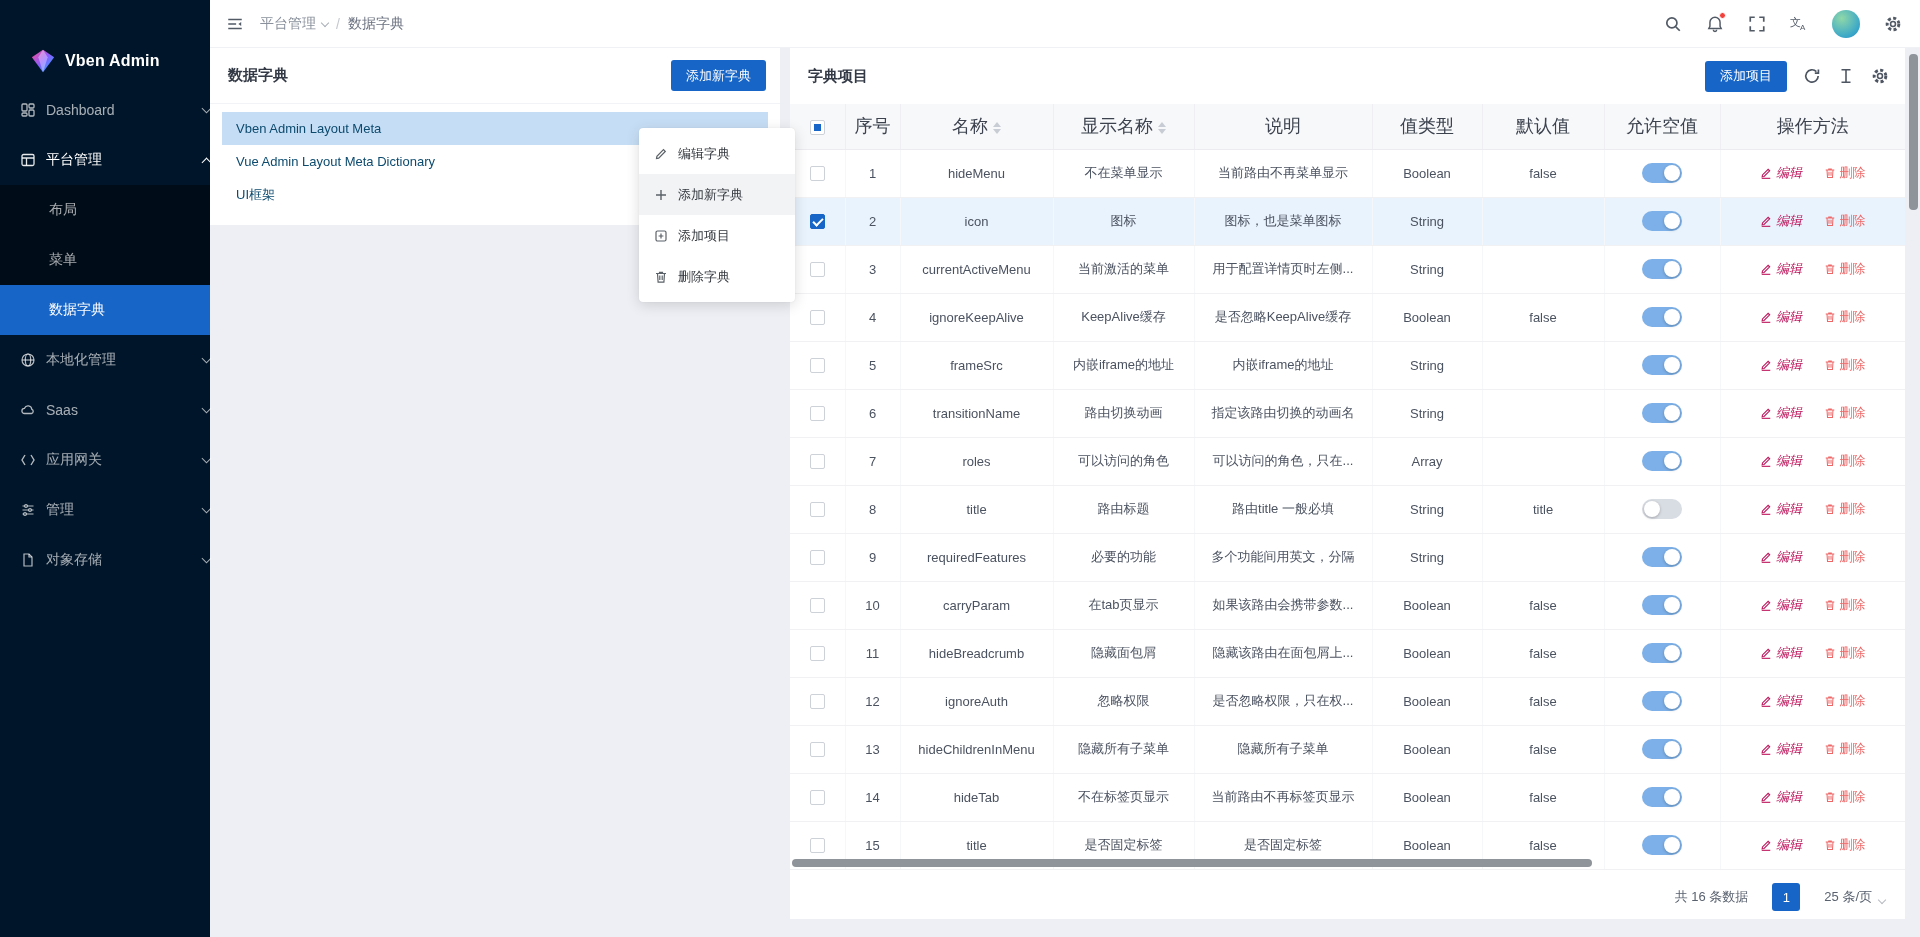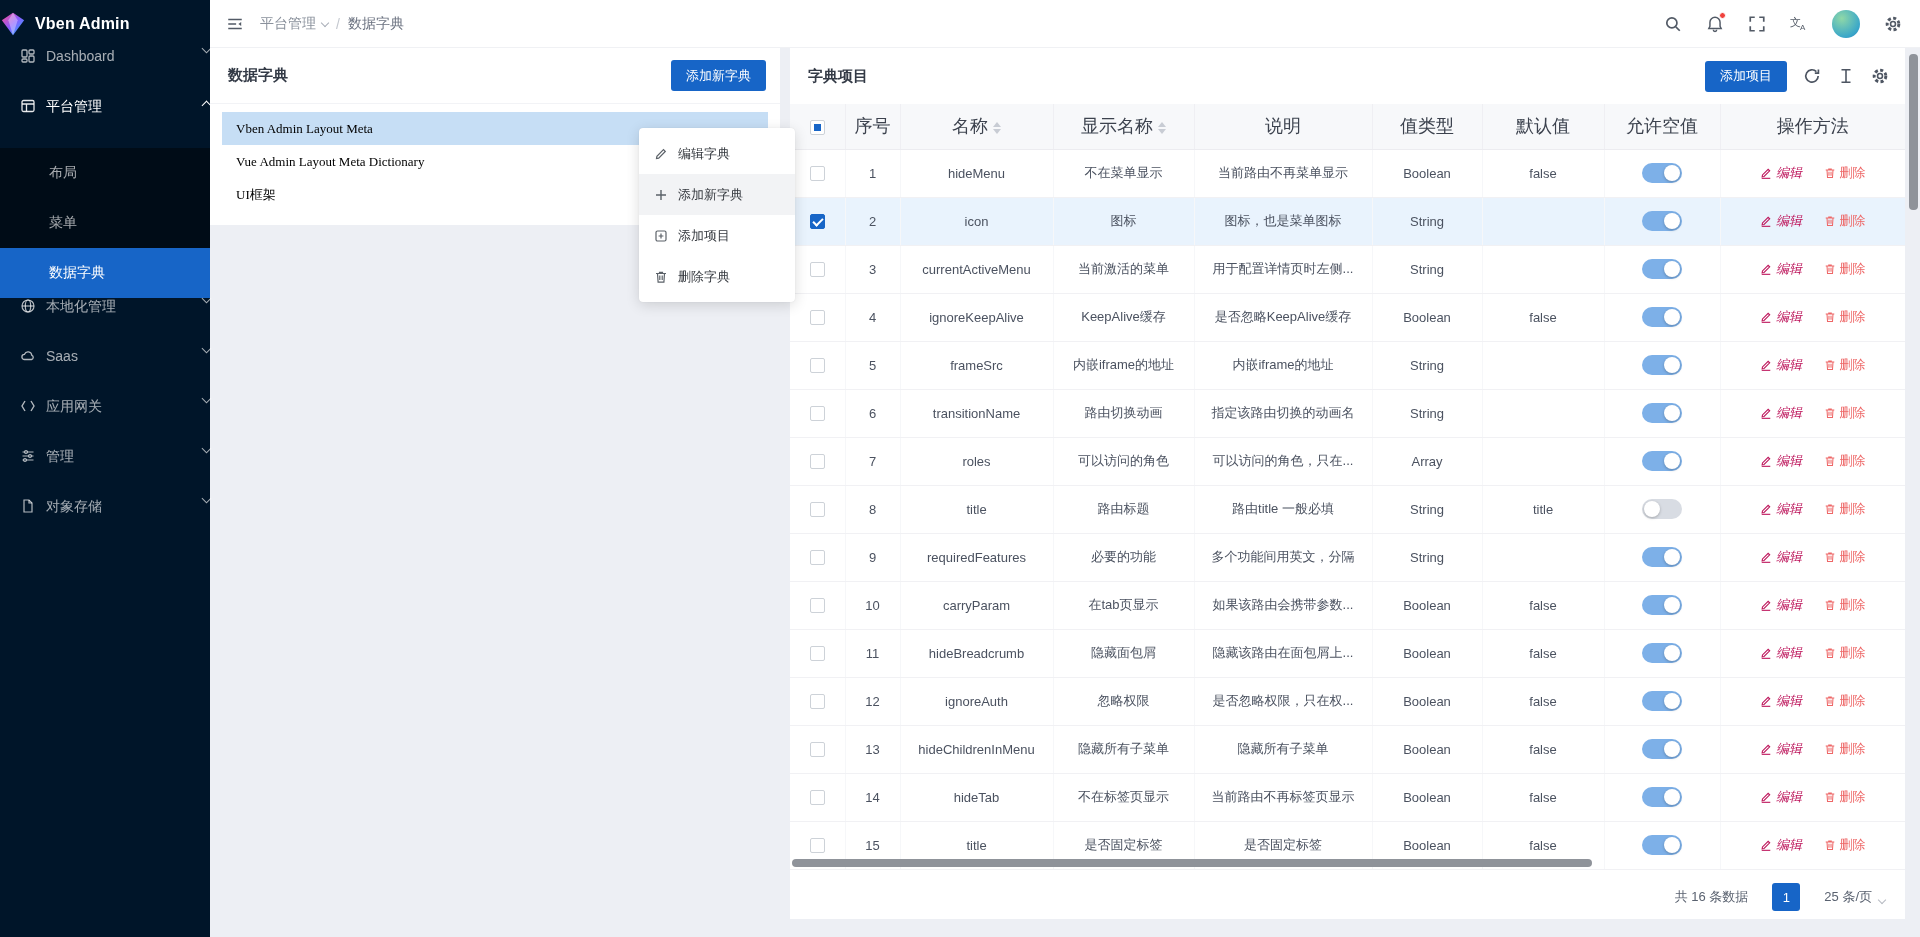--- a/index.html
+++ b/index.html
@@ -6,23 +6,23 @@
   html,body { width:1920px; height:937px; overflow:hidden; }
   body {
     font-family: "Liberation Sans", "DejaVu Sans", sans-serif;
     background:#edeff4; position:relative; font-size:13px; color:#333;
   }
   [data-interactable="true"] { cursor:pointer; }
   svg { display:block; }
 
   
   .sidebar { position:absolute; left:0; top:0; bottom:0; width:210px; background:#001529; z-index:10; }
-  .logo { height:48px; display:flex; align-items:center; gap:9px; padding-left:0; }
+  .logo { height:48px; display:flex; align-items:center; gap:9px; padding-left:30px;margin-top:37px; }
   .logo-text { color:#fff; font-size:16px; font-weight:bold; letter-spacing:.2px; }
-  .menu-item { height:50px; display:flex; align-items:flex-start; padding:0 0 0 20px; color:rgba(255,255,255,.65); font-size:14px; }
+  .menu-item { height:50px; display:flex; align-items:center; padding:0 0 0 20px; color:rgba(255,255,255,.65); font-size:14px; }
   .menu-item .mi-icon { width:16px; height:16px; margin-right:10px; color:rgba(255,255,255,.7); flex:none; }
   .menu-item.expanded { color:#fff; }
   .menu-item.expanded .mi-icon { color:rgba(255,255,255,.9); }
   .chev { width:7px; height:7px; border-right:1.6px solid currentColor; border-bottom:1.6px solid currentColor; transform:rotate(45deg); margin-left:auto; margin-top:-3px; flex:none; }
   .chev.up { transform:rotate(-135deg); margin-top:4px; }
   .submenu { background:#000c17; }
   .sub-item { height:50px; display:flex; align-items:center; padding-left:49px; color:rgba(255,255,255,.65); font-size:14px; }
   .sub-item.active { background:#1765c7; color:#fff; }
 
   
@@ -37,21 +37,21 @@
   .bell-wrap { position:relative; }
   .badge-dot { position:absolute; top:-3px; right:-2px; width:7px; height:7px; background:#f0413c; border-radius:50%; border:1px solid #fff; }
   .avatar { width:28px; height:28px; border-radius:50%; background:radial-gradient(circle at 35% 30%, #8fd8a8, #3aa7c9 70%, #2b7fb8); flex:none; }
 
   
   .left-card { position:absolute; left:210px; top:48px; width:570px; z-index:2; }
   .card-head { background:#fff; height:56px; display:flex; align-items:center; padding:0 14px 0 18px; border-bottom:1px solid #f2f3f6; }
   .card-title { font-size:15px; font-weight:600; color:#333a46; }
   .btn-primary { margin-left:auto; background:#1765c7; color:#fff; border:none; height:31px; padding:0 15px; border-radius:3px; font-size:13px; font-family:inherit; }
   .dict-list { background:#fff; padding:8px 12px 14px; }
-  .dict-item { height:33px; line-height:33px; padding-left:14px; font-size:13px; color:#000000; white-space:nowrap; overflow:hidden;font-family:Liberation Serif, serif; }
+  .dict-item { height:33px; line-height:33px; padding-left:14px; font-size:13px; color:#0c4a6e; white-space:nowrap; overflow:hidden; }
   .dict-item.selected { background:#c6def5; }
 
   
   .right-card { position:absolute; left:790px; top:48px; width:1115px; height:871px; background:#fff; display:flex; flex-direction:column; z-index:2; }
   .toolbar { height:56px; display:flex; align-items:center; padding:0 16px 0 18px; flex:none; }
   .toolbar-right { margin-left:auto; display:flex; align-items:center; gap:16px; }
   .tool-icon { width:18px; height:18px; color:#4d5562; }
 
   table.tbl { width:1115px; border-collapse:collapse; table-layout:fixed; flex:none; }
   .tbl th { height:45px; background:#f7f8fa; font-weight:500; font-size:18px; color:#3c424e; border-bottom:1px solid #ececf0; border-right:1px solid #efeff3; text-align:center; }

